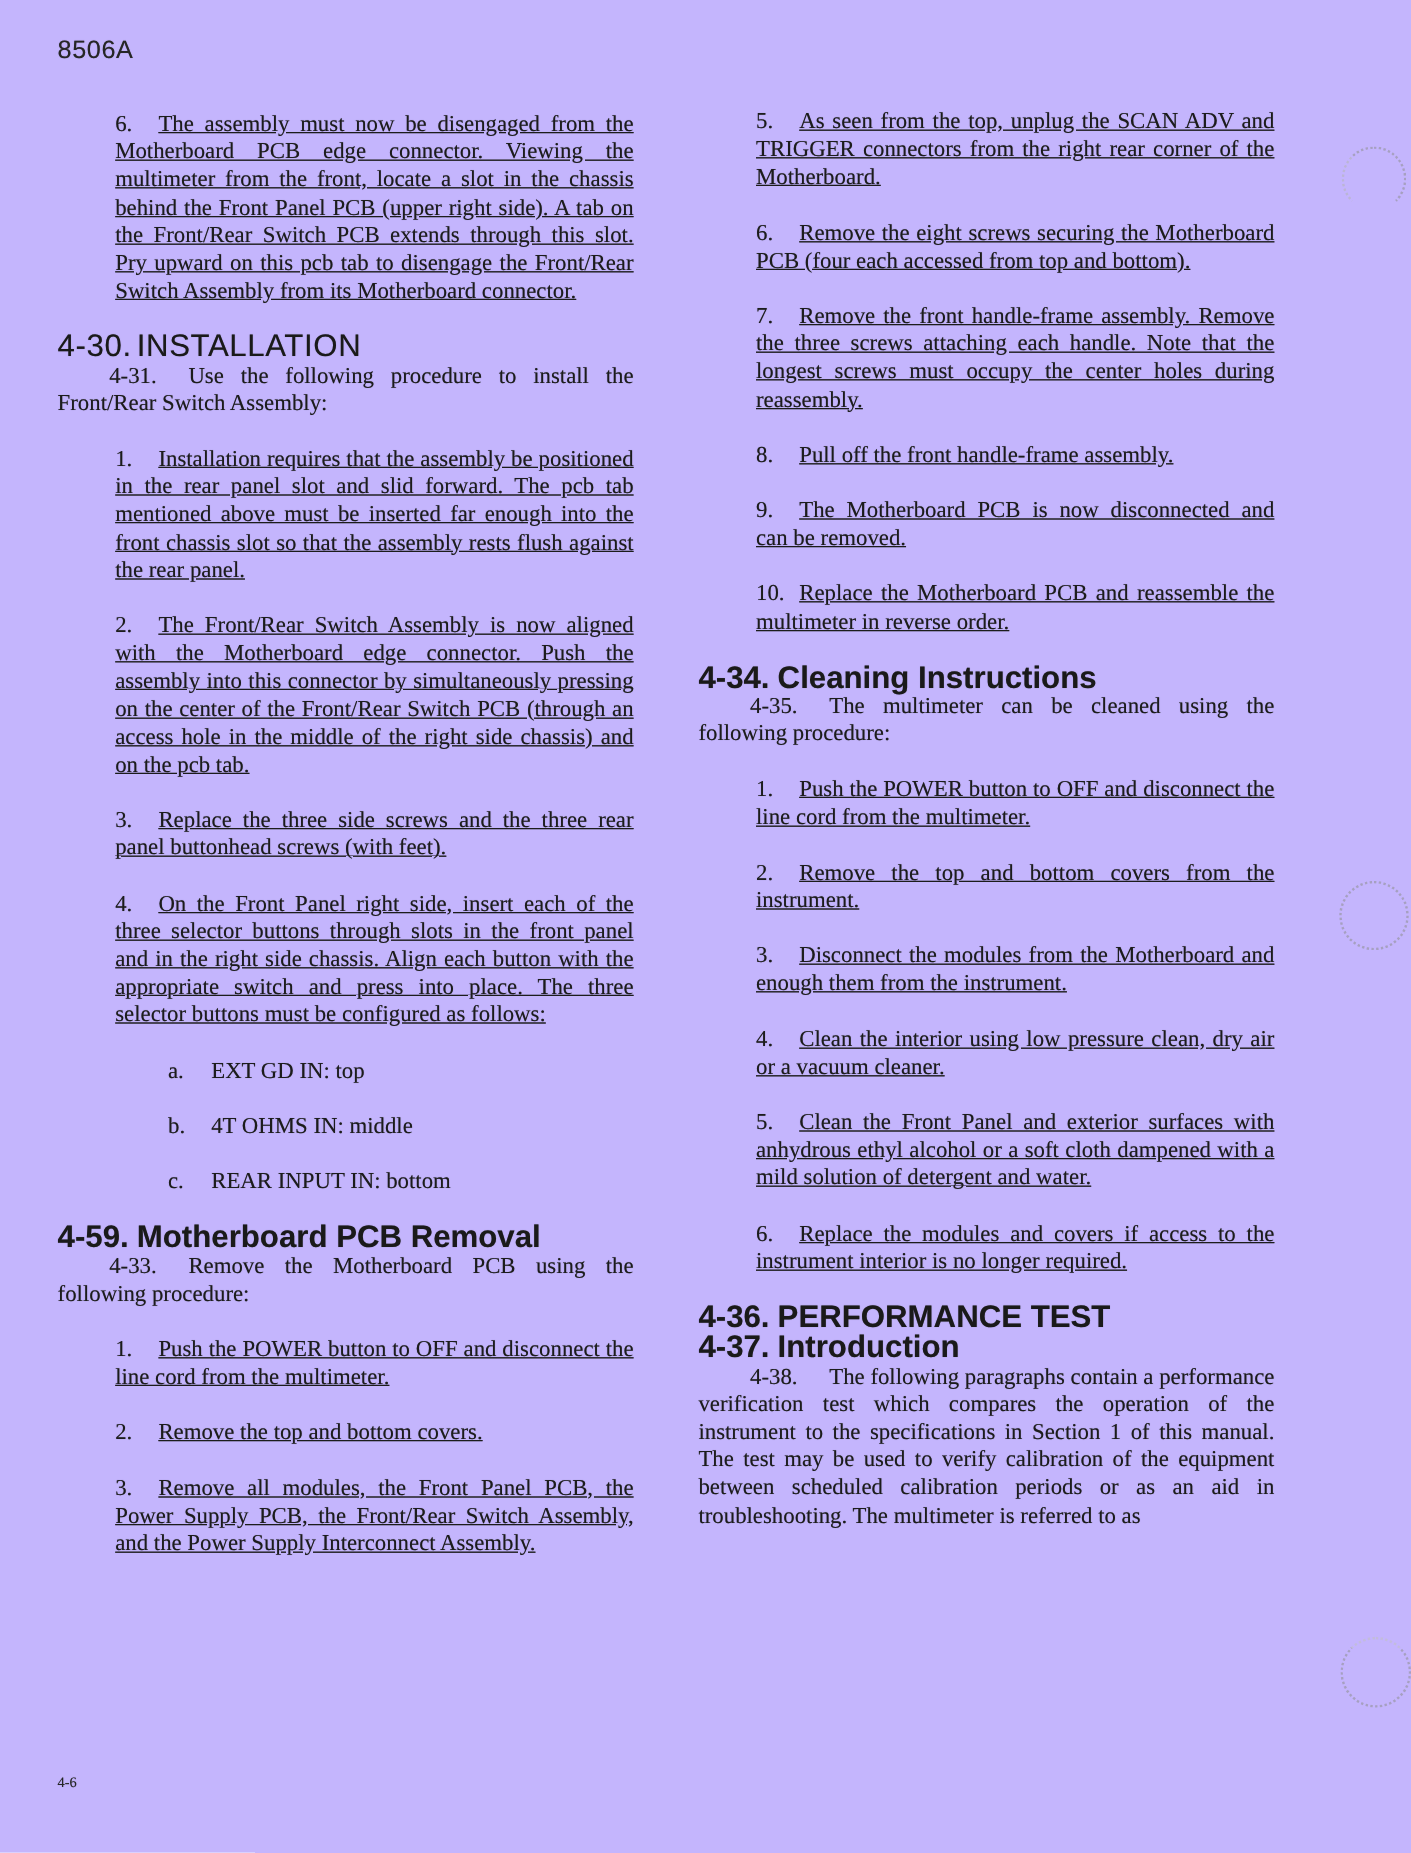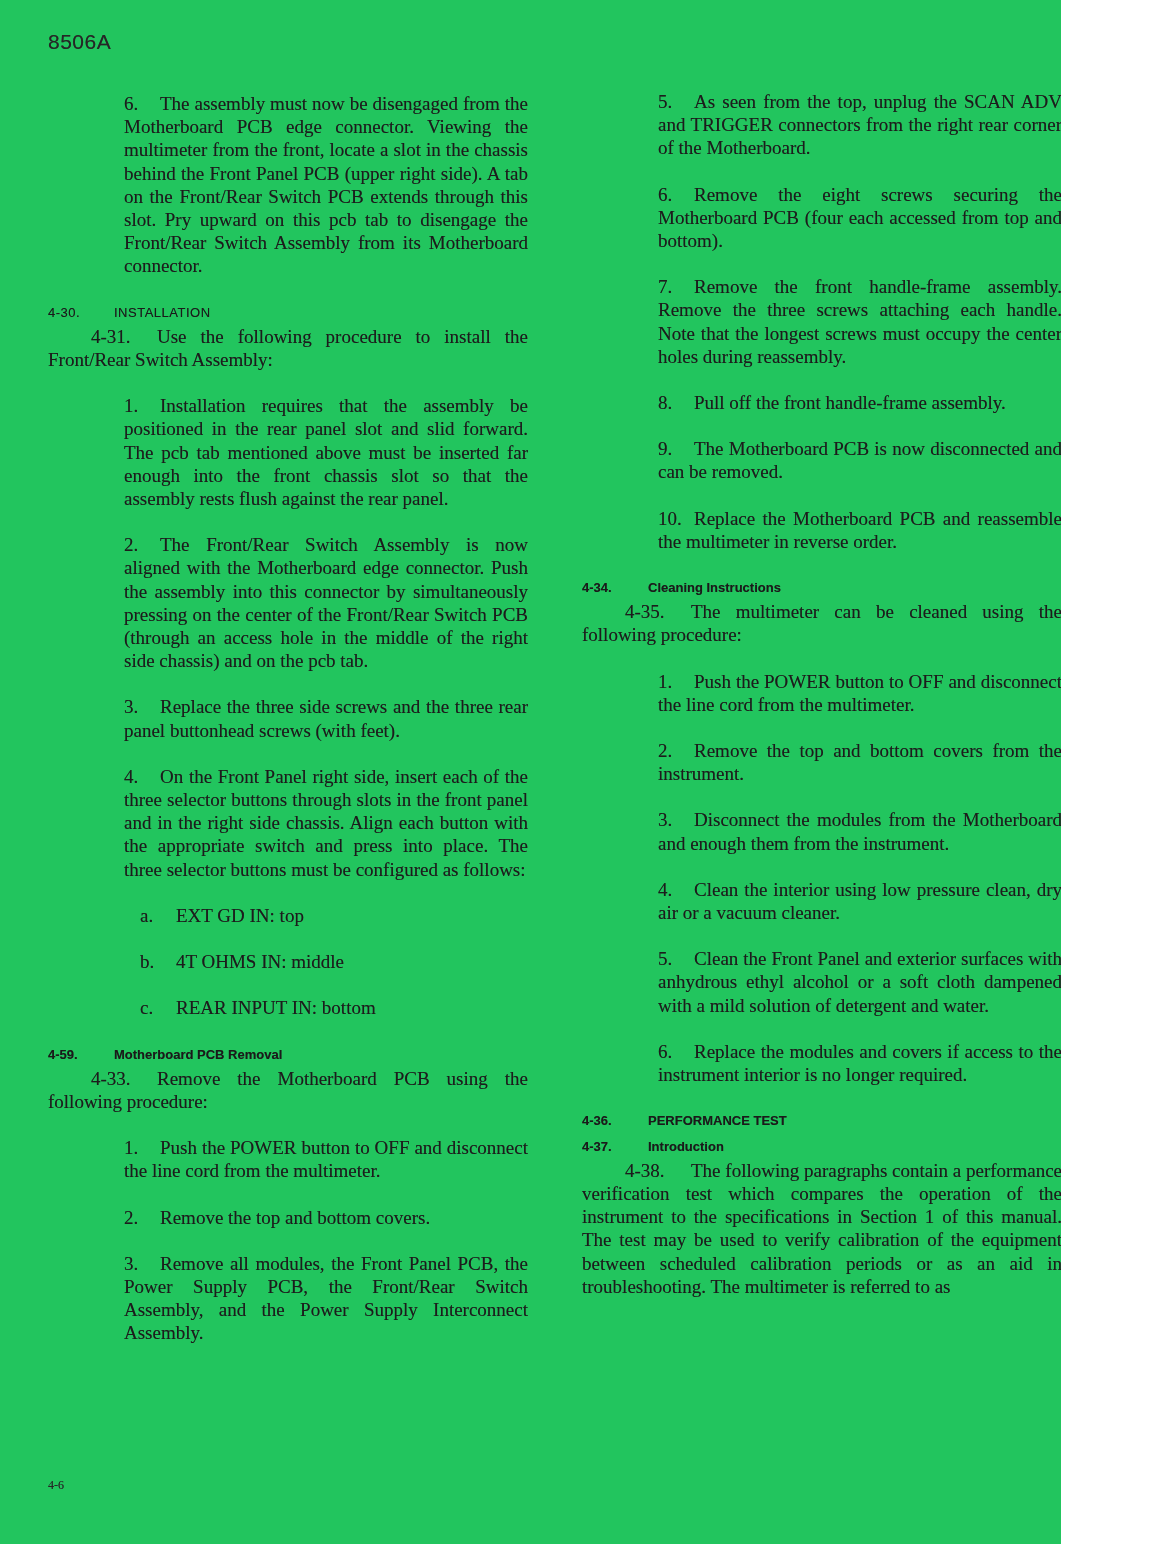--- a/index.html
+++ b/index.html
@@ -2,23 +2,23 @@
 <html><head>
 <meta charset="utf-8">
 <style>
   html, body {
     margin: 0;
     padding: 0;
     background: #ffffff;
   }
   #page {
     position: relative;
-    width: 1061px;
+    width: 1176px;
     height: 1544px;
-    background: #22c55e;
+    background: #c4b5fd;
     overflow: hidden;
     color: #1c1c1c;
   }
   .scan-text {
     text-shadow: 0 0 0.6px rgba(40,40,40,0.55);
   }
   #model-header {
     position: absolute;
     left: 48px;
     top: 30px;
@@ -43,23 +43,24 @@
     line-height: 23.2px;
     color: #1c1c1c;
   }
   #col-left  { left: 48px;  top: 92px; }
   #col-right { left: 582px; top: 90px; }
 
   .block { margin: 0; }
   .block + .block { margin-top: 23px; }
 
   .item {
-    margin-left: 76px;
+    margin-left: 48px;
     text-align: justify;
     text-justify: inter-word;
+    text-decoration: underline;
   }
   .item .num {
     display: inline-block;
     min-width: 36px;
   }
   .subitem {
     margin-left: 92px;
   }
   .subitem .num {
     display: inline-block;
@@ -69,21 +70,21 @@
     text-align: justify;
     text-justify: inter-word;
   }
   .para .num {
     display: inline-block;
     min-width: 66px;
     margin-left: 43px;
   }
   .heading {
     font-family: "Liberation Sans", sans-serif;
-    font-size: 13px;
+    font-size: 26px;
     color: #1a1a1a;
   }
   .heading .num {
     display: inline-block;
     min-width: 66px;
   }
   .heading.bold { font-weight: bold; }
   .heading.plain { font-weight: normal; letter-spacing: 0.5px; }
   
   .heading + .para { margin-top: 1px; }

